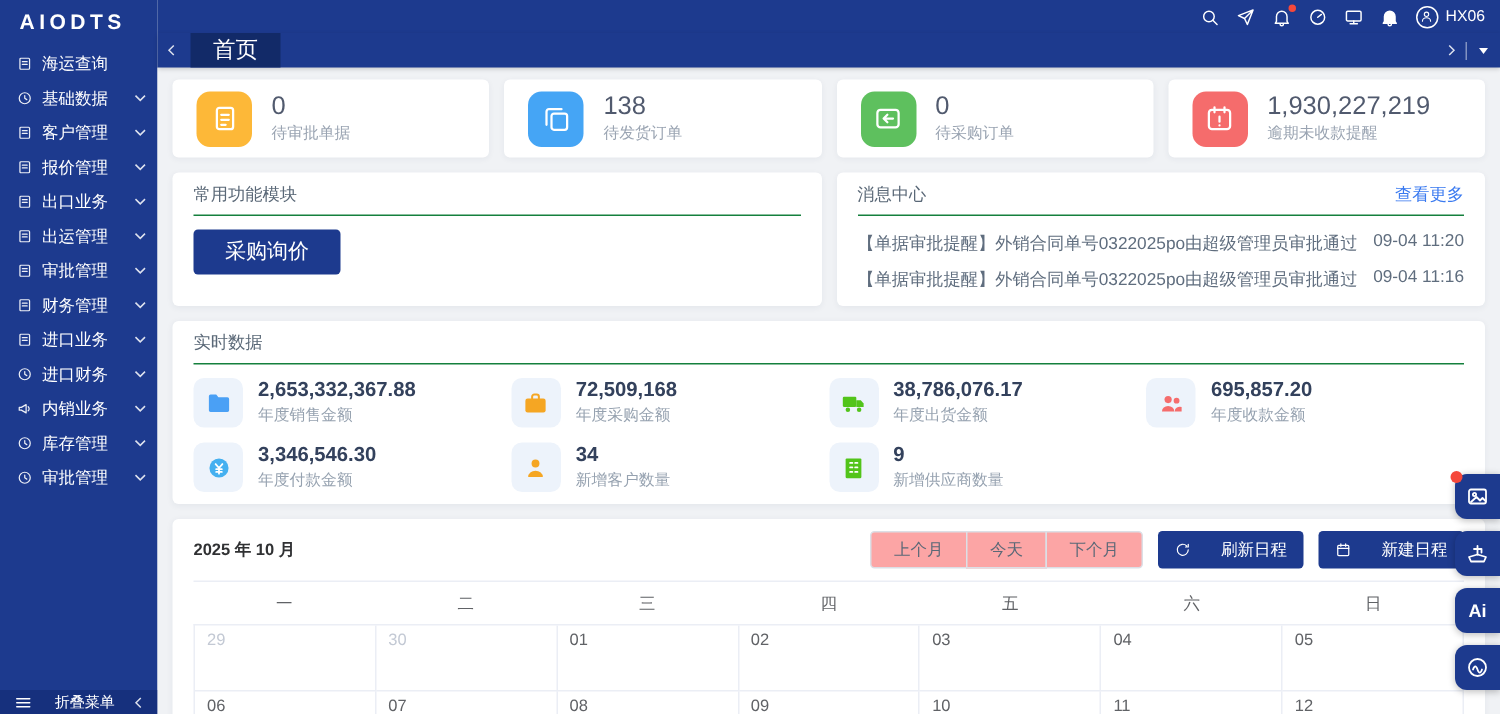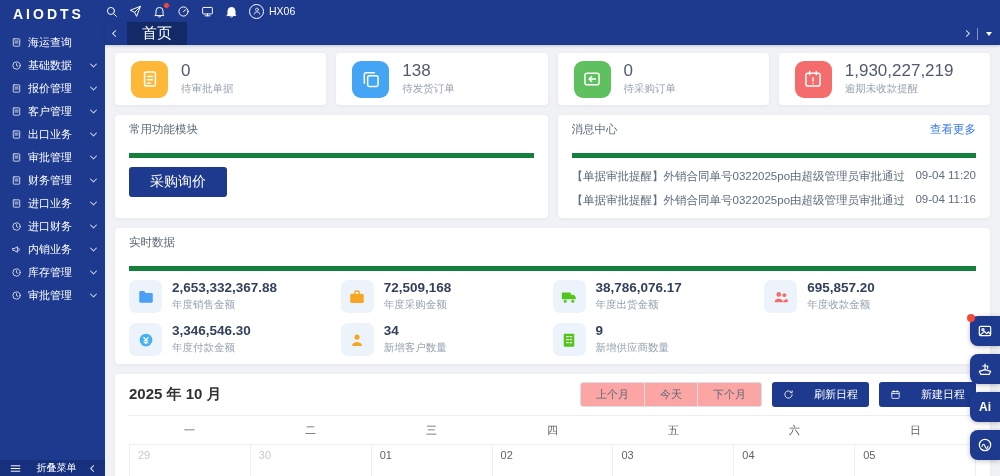--- a/index.html
+++ b/index.html
@@ -16,21 +16,21 @@
   .menu-item .lbl { flex:1; }
   .chev { display:inline-block; width:5px; height:5px; border-right:1.3px solid rgba(255,255,255,.85); border-bottom:1.3px solid rgba(255,255,255,.85); }
   .chev.down { transform:rotate(45deg) translate(-1px,-1px); }
   .chev.left { transform:rotate(135deg); }
   .chev.right { transform:rotate(-45deg); }
   .sidebar-footer { height:16px; background:#16307d; display:flex; align-items:center; justify-content:space-between; padding:0 9px; font-size:10px; }
   .sidebar-footer svg { width:11px; height:11px; }
 
   
   .main { flex:1; display:flex; flex-direction:column; min-width:0; position:relative; }
-  .topbar { height:22px; background:#1d3a8e; display:flex; align-items:center; justify-content:flex-start; gap:11px; padding-right:10px; color:#fff; flex-shrink:0; }
+  .topbar { height:22px; background:#1d3a8e; display:flex; align-items:center; justify-content:flex-end; gap:11px; padding-right:10px; color:#fff; flex-shrink:0; }
   .tb-icon { position:relative; display:flex; align-items:center; cursor:pointer; }
   .tb-icon svg { width:13px; height:13px; }
   .tb-badge { position:absolute; top:-3px; right:-4px; width:7px; height:7px; border-radius:50%; background:#f5483b; border:1px solid #1d3a8e; }
   .avatar { width:15px; height:15px; border-radius:50%; border:1.2px solid #fff; display:flex; align-items:center; justify-content:center; }
   .avatar svg { width:10px; height:10px; }
   .username { font-size:10.5px; }
   .tabbar { height:23px; background:#1d3a8e; display:flex; align-items:center; color:#fff; padding:0 8px; flex-shrink:0; box-shadow:0 1px 3px rgba(0,0,0,.18); position:relative; z-index:2; }
   .tab { background:#122a68; height:23px; display:flex; align-items:center; padding:0 15px; font-size:15px; margin-left:9px; cursor:pointer; }
   .tab-right { margin-left:auto; display:flex; align-items:center; gap:8px; }
   .vsep { width:1px; height:12px; background:rgba(255,255,255,.45); }
@@ -40,38 +40,38 @@
   .content { flex:1; background:#f0f2f5; padding:8px 10px; overflow:hidden; }
   .cards { display:grid; grid-template-columns:repeat(4,1fr); gap:10px; }
   .card { background:#fff; border-radius:4px; height:52px; display:flex; align-items:center; padding-left:16px; gap:13px; box-shadow:0 1px 4px rgba(31,56,88,.06); }
   .card-icon { width:37px; height:37px; border-radius:9px; display:flex; align-items:center; justify-content:center; color:#fff; flex-shrink:0; }
   .card-icon svg { width:20px; height:20px; }
   .card-value { font-size:17px; color:#515a6e; line-height:1.05; }
   .card-label { font-size:10.5px; color:#9aa4b2; margin-top:2px; }
 
   .panel-row { display:grid; grid-template-columns:1fr 1fr; gap:10px; margin-top:10px; }
   .panel { background:#fff; border-radius:4px; padding:7px 14px 10px; box-shadow:0 1px 4px rgba(31,56,88,.06); }
-  .panel-head { display:flex; align-items:center; justify-content:space-between; font-size:11.5px; color:#5a6877; padding-bottom:16px; border-bottom:5px solid #15803d; }
+  .panel-head { display:flex; align-items:center; justify-content:space-between; font-size:11.5px; color:#5a6877; padding-bottom:6px; border-bottom:1px solid #15803d; }
   .link { color:#3a7af0; cursor:pointer; font-size:11.5px; }
   .btn-primary { background:#1d3a8e; color:#fff; font-size:14px; padding:6px 21px; border:none; border-radius:3px; margin-top:9px; cursor:pointer; font-family:inherit; }
   .msg-row { display:flex; justify-content:space-between; font-size:11.5px; color:#5f6d7e; margin-top:9px; gap:10px; }
   .msg-row:first-of-type { margin-top:11px; }
   .msg-time { color:#5f6d7e; flex-shrink:0; }
 
   .realtime { margin-top:10px; padding-bottom:8px; }
   .rt-grid { display:grid; grid-template-columns:repeat(4,1fr); row-gap:10px; padding-top:9px; }
   .rt-item { display:flex; gap:10px; align-items:center; }
   .rt-icon { width:33px; height:33px; border-radius:7px; background:#edf3fb; display:flex; align-items:center; justify-content:center; flex-shrink:0; }
   .rt-icon svg { width:18px; height:18px; }
   .rt-value { font-size:13.5px; font-weight:bold; color:#33415c; line-height:1.1; }
   .rt-label { font-size:10.5px; color:#96a2b0; margin-top:2px; }
 
   .calendar { margin-top:10px; padding:8px 14px 0; }
   .cal-head { display:flex; align-items:center; }
-  .cal-title { font-weight:bold; font-size:15px; color:#303133; }
+  .cal-title { font-weight:bold; font-size:11px; color:#303133; }
   .cal-controls { margin-left:auto; display:flex; align-items:center; gap:10px; }
   .btn-group { display:flex; }
   .btn-group button { background:#fca5a5; border:1px solid #dcdfe6; color:#5a6877; font-size:11px; padding:4px 15px; cursor:pointer; margin-left:-1px; font-family:inherit; }
   .btn-group button:first-child { border-radius:3px 0 0 3px; margin-left:0; }
   .btn-group button:last-child { border-radius:0 3px 3px 0; }
   .btn-blue { background:#1d3a8e; color:#fff; border:none; border-radius:3px; font-size:11px; padding:5px 11px; display:flex; align-items:center; gap:20px; cursor:pointer; font-family:inherit; }
   .btn-blue svg { width:11px; height:11px; }
   .cal-divider { border-bottom:1px solid #ebeef5; margin-top:8px; }
   .weekdays { display:grid; grid-template-columns:repeat(7,1fr); font-size:11px; color:#606266; text-align:center; padding:7px 0 6px; }
   .cal-grid { display:grid; grid-template-columns:repeat(7,1fr); border-top:1px solid #ebeef5; border-left:1px solid #ebeef5; background:#fff; }
@@ -105,37 +105,45 @@
             <path d="M12 8v4l3 2"></path>
           </svg>
           <span class="lbl">基础数据</span>
           <span class="chev down"></span>
         </div>
         <div class="menu-item">
           <svg viewBox="0 0 24 24" fill="none" stroke="currentColor" stroke-width="1.8" stroke-linecap="round" stroke-linejoin="round">
             <rect x="5" y="4" width="14" height="16" rx="1.5"></rect>
             <path d="M8.5 9h7M8.5 13h7"></path>
           </svg>
+          <span class="lbl">客户管理</span>
+          <span class="chev down"></span>
+        </div>
+        <div class="menu-item">
+          <svg viewBox="0 0 24 24" fill="none" stroke="currentColor" stroke-width="1.8" stroke-linecap="round" stroke-linejoin="round">
+            <rect x="5" y="4" width="14" height="16" rx="1.5"></rect>
+            <path d="M8.5 9h7M8.5 13h7"></path>
+          </svg>
           <span class="lbl">报价管理</span>
           <span class="chev down"></span>
         </div>
         <div class="menu-item">
           <svg viewBox="0 0 24 24" fill="none" stroke="currentColor" stroke-width="1.8" stroke-linecap="round" stroke-linejoin="round">
             <rect x="5" y="4" width="14" height="16" rx="1.5"></rect>
             <path d="M8.5 9h7M8.5 13h7"></path>
           </svg>
-          <span class="lbl">客户管理</span>
-          <span class="chev down"></span>
-        </div>
-        <div class="menu-item">
-          <svg viewBox="0 0 24 24" fill="none" stroke="currentColor" stroke-width="1.8" stroke-linecap="round" stroke-linejoin="round">
-            <rect x="5" y="4" width="14" height="16" rx="1.5"></rect>
-            <path d="M8.5 9h7M8.5 13h7"></path>
-          </svg>
           <span class="lbl">出口业务</span>
+          <span class="chev down"></span>
+        </div>
+        <div class="menu-item">
+          <svg viewBox="0 0 24 24" fill="none" stroke="currentColor" stroke-width="1.8" stroke-linecap="round" stroke-linejoin="round">
+            <rect x="5" y="4" width="14" height="16" rx="1.5"></rect>
+            <path d="M8.5 9h7M8.5 13h7"></path>
+          </svg>
+          <span class="lbl">出运管理</span>
           <span class="chev down"></span>
         </div>
         <div class="menu-item">
           <svg viewBox="0 0 24 24" fill="none" stroke="currentColor" stroke-width="1.8" stroke-linecap="round" stroke-linejoin="round">
             <rect x="5" y="4" width="14" height="16" rx="1.5"></rect>
             <path d="M8.5 9h7M8.5 13h7"></path>
           </svg>
           <span class="lbl">审批管理</span>
           <span class="chev down"></span>
         </div>

